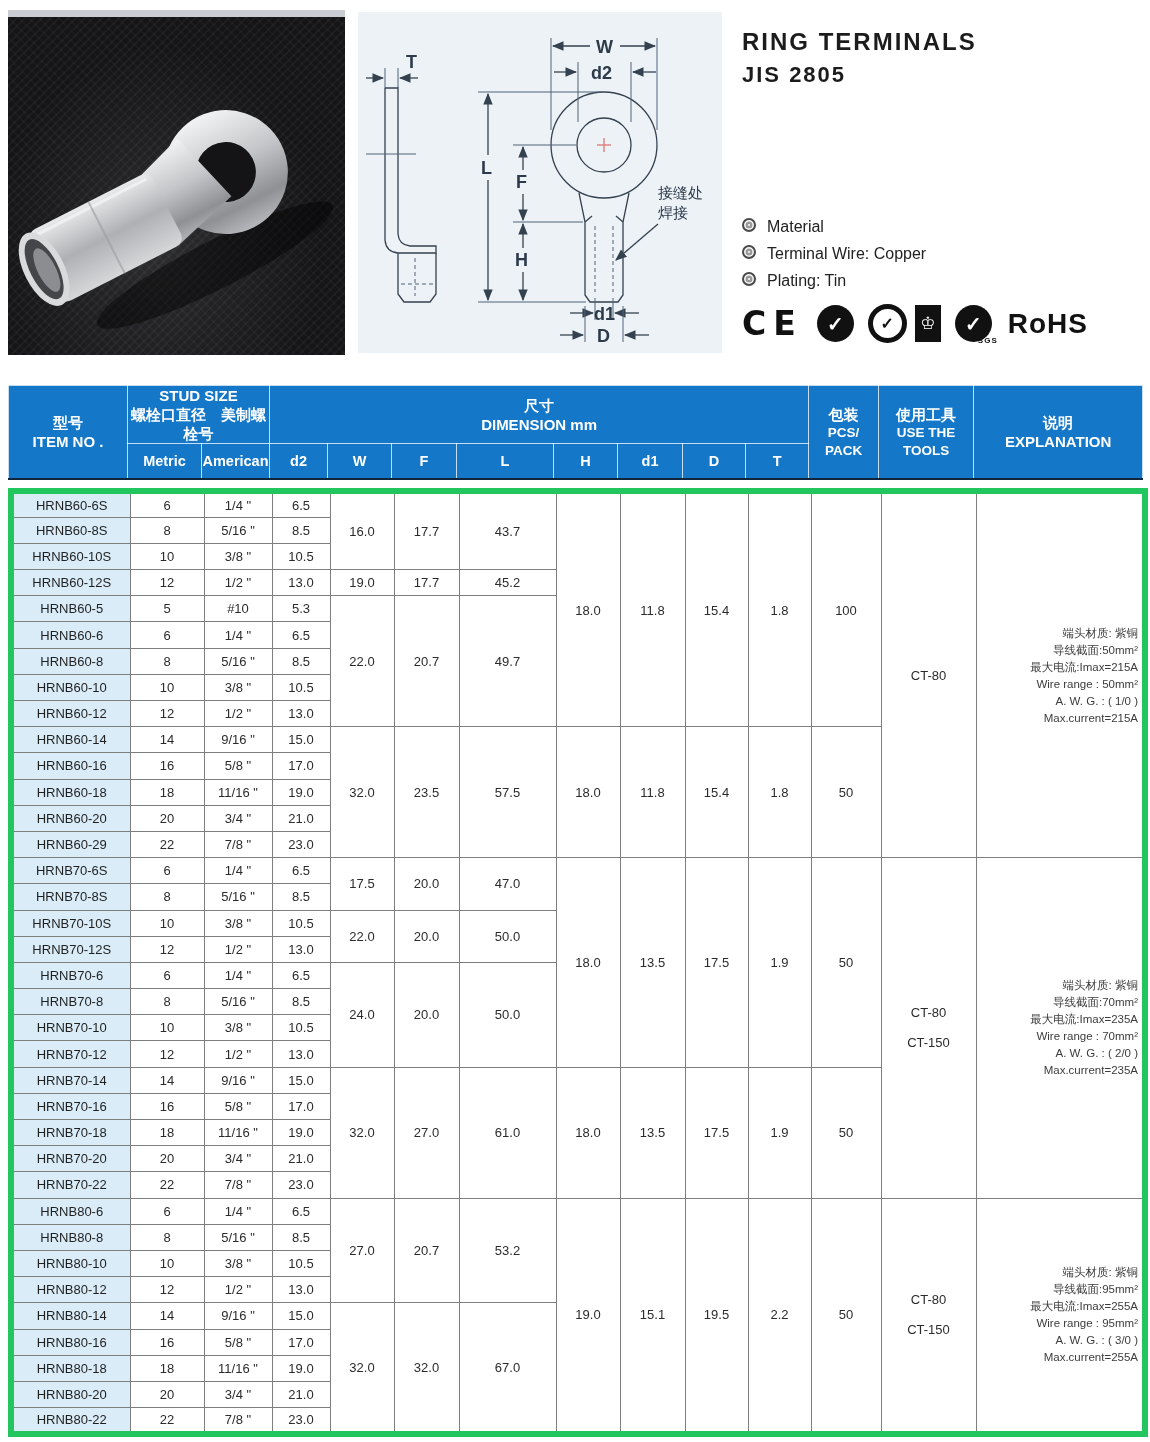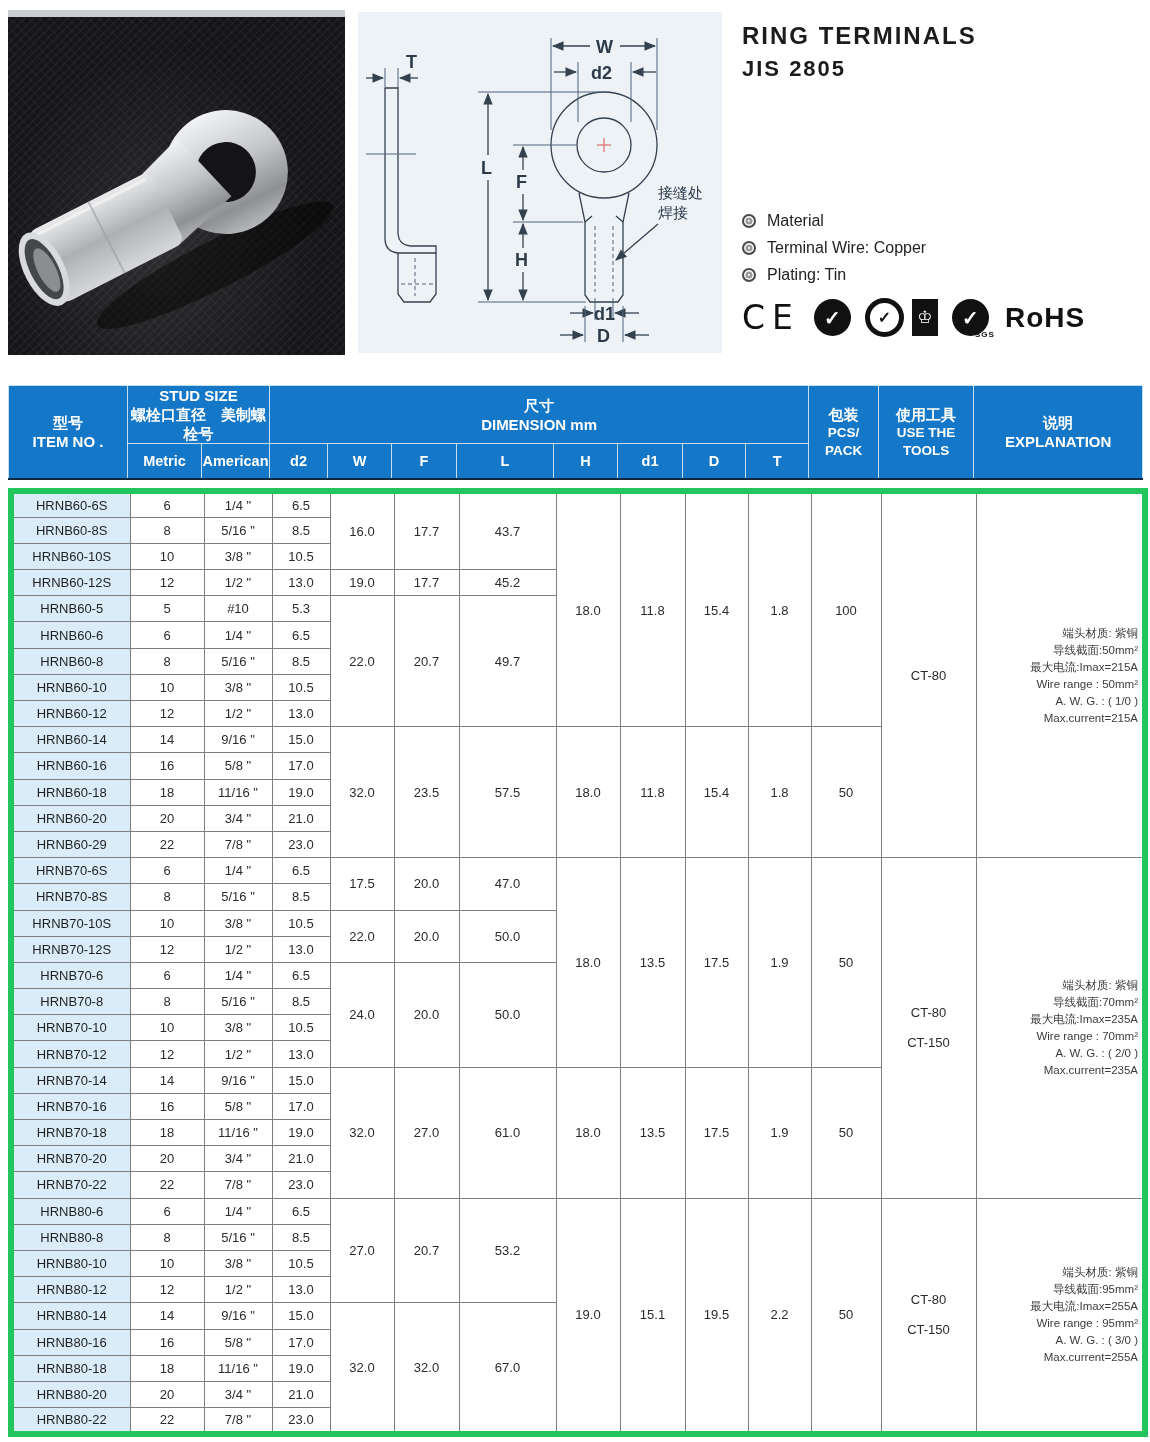--- a/index.html
+++ b/index.html
@@ -20,33 +20,33 @@
       radial-gradient(ellipse at 45% 68%, rgba(255,255,255,0.10), rgba(255,255,255,0) 62%),
       repeating-linear-gradient(135deg, rgba(255,255,255,0.035) 0 2px, rgba(0,0,0,0) 2px 6px),
       repeating-linear-gradient(45deg, rgba(255,255,255,0.025) 0 2px, rgba(0,0,0,0) 2px 7px),
       #151518;
   }
   .photo svg{position:absolute;inset:0;}
   .diagram{
     position:absolute;left:358px;top:12px;width:364px;height:341px;
     background:#edf2f7;
   }
-  .info{position:absolute;left:742px;top:22px;width:400px;}
+  .info{position:absolute;left:742px;top:28px;width:400px;}
   .title1{font-size:24px;font-weight:bold;color:#1c1c1c;letter-spacing:2px;}
   .title2{font-size:22px;font-weight:bold;color:#1c1c1c;letter-spacing:2px;margin-top:6px;}
   .mat{margin-top:130px;}
-  .mat-row{display:flex;align-items:center;margin-bottom:9px;}
+  .mat-row{display:flex;align-items:flex-start;margin-bottom:9px;}
   .bullet{
     width:10px;height:10px;border-radius:50%;border:2px solid #4a4a4a;
     background:#fff;box-shadow:inset 0 0 0 1.5px #fff, inset 0 0 0 4px #9a9a9a;
     margin-right:11px;flex:0 0 auto;
   }
   .mat-txt{font-size:16px;color:#222;}
   .certs{display:flex;align-items:center;margin-top:14px;}
-  .ce{font-size:33px;font-weight:normal;color:#111;letter-spacing:7px;font-family:"DejaVu Sans",sans-serif;}
+  .ce{font-size:33px;font-weight:bold;color:#111;letter-spacing:7px;font-family:"DejaVu Sans",sans-serif;}
   .badge{width:37px;height:37px;border-radius:50%;background:#111;color:#fff;
     display:flex;align-items:center;justify-content:center;font-weight:bold;font-size:20px;margin-left:14px;flex:0 0 auto;}
   .badge.ring{background:#fff;border:5px solid #111;color:#111;width:29px;height:29px;font-size:16px;}
   .badge-rect{width:26px;height:37px;background:#111;color:#fff;display:flex;align-items:center;justify-content:center;
     font-size:17px;margin-left:8px;flex:0 0 auto;}
   .sgs-wrap{position:relative;margin-left:14px;}
   .sgs-wrap .badge{margin-left:0;}
   .sgs-sub{position:absolute;right:-6px;bottom:-3px;font-size:8px;font-weight:bold;color:#111;letter-spacing:1px;}
   .rohs{font-size:28px;font-weight:bold;color:#111;margin-left:16px;letter-spacing:1px;}
   

